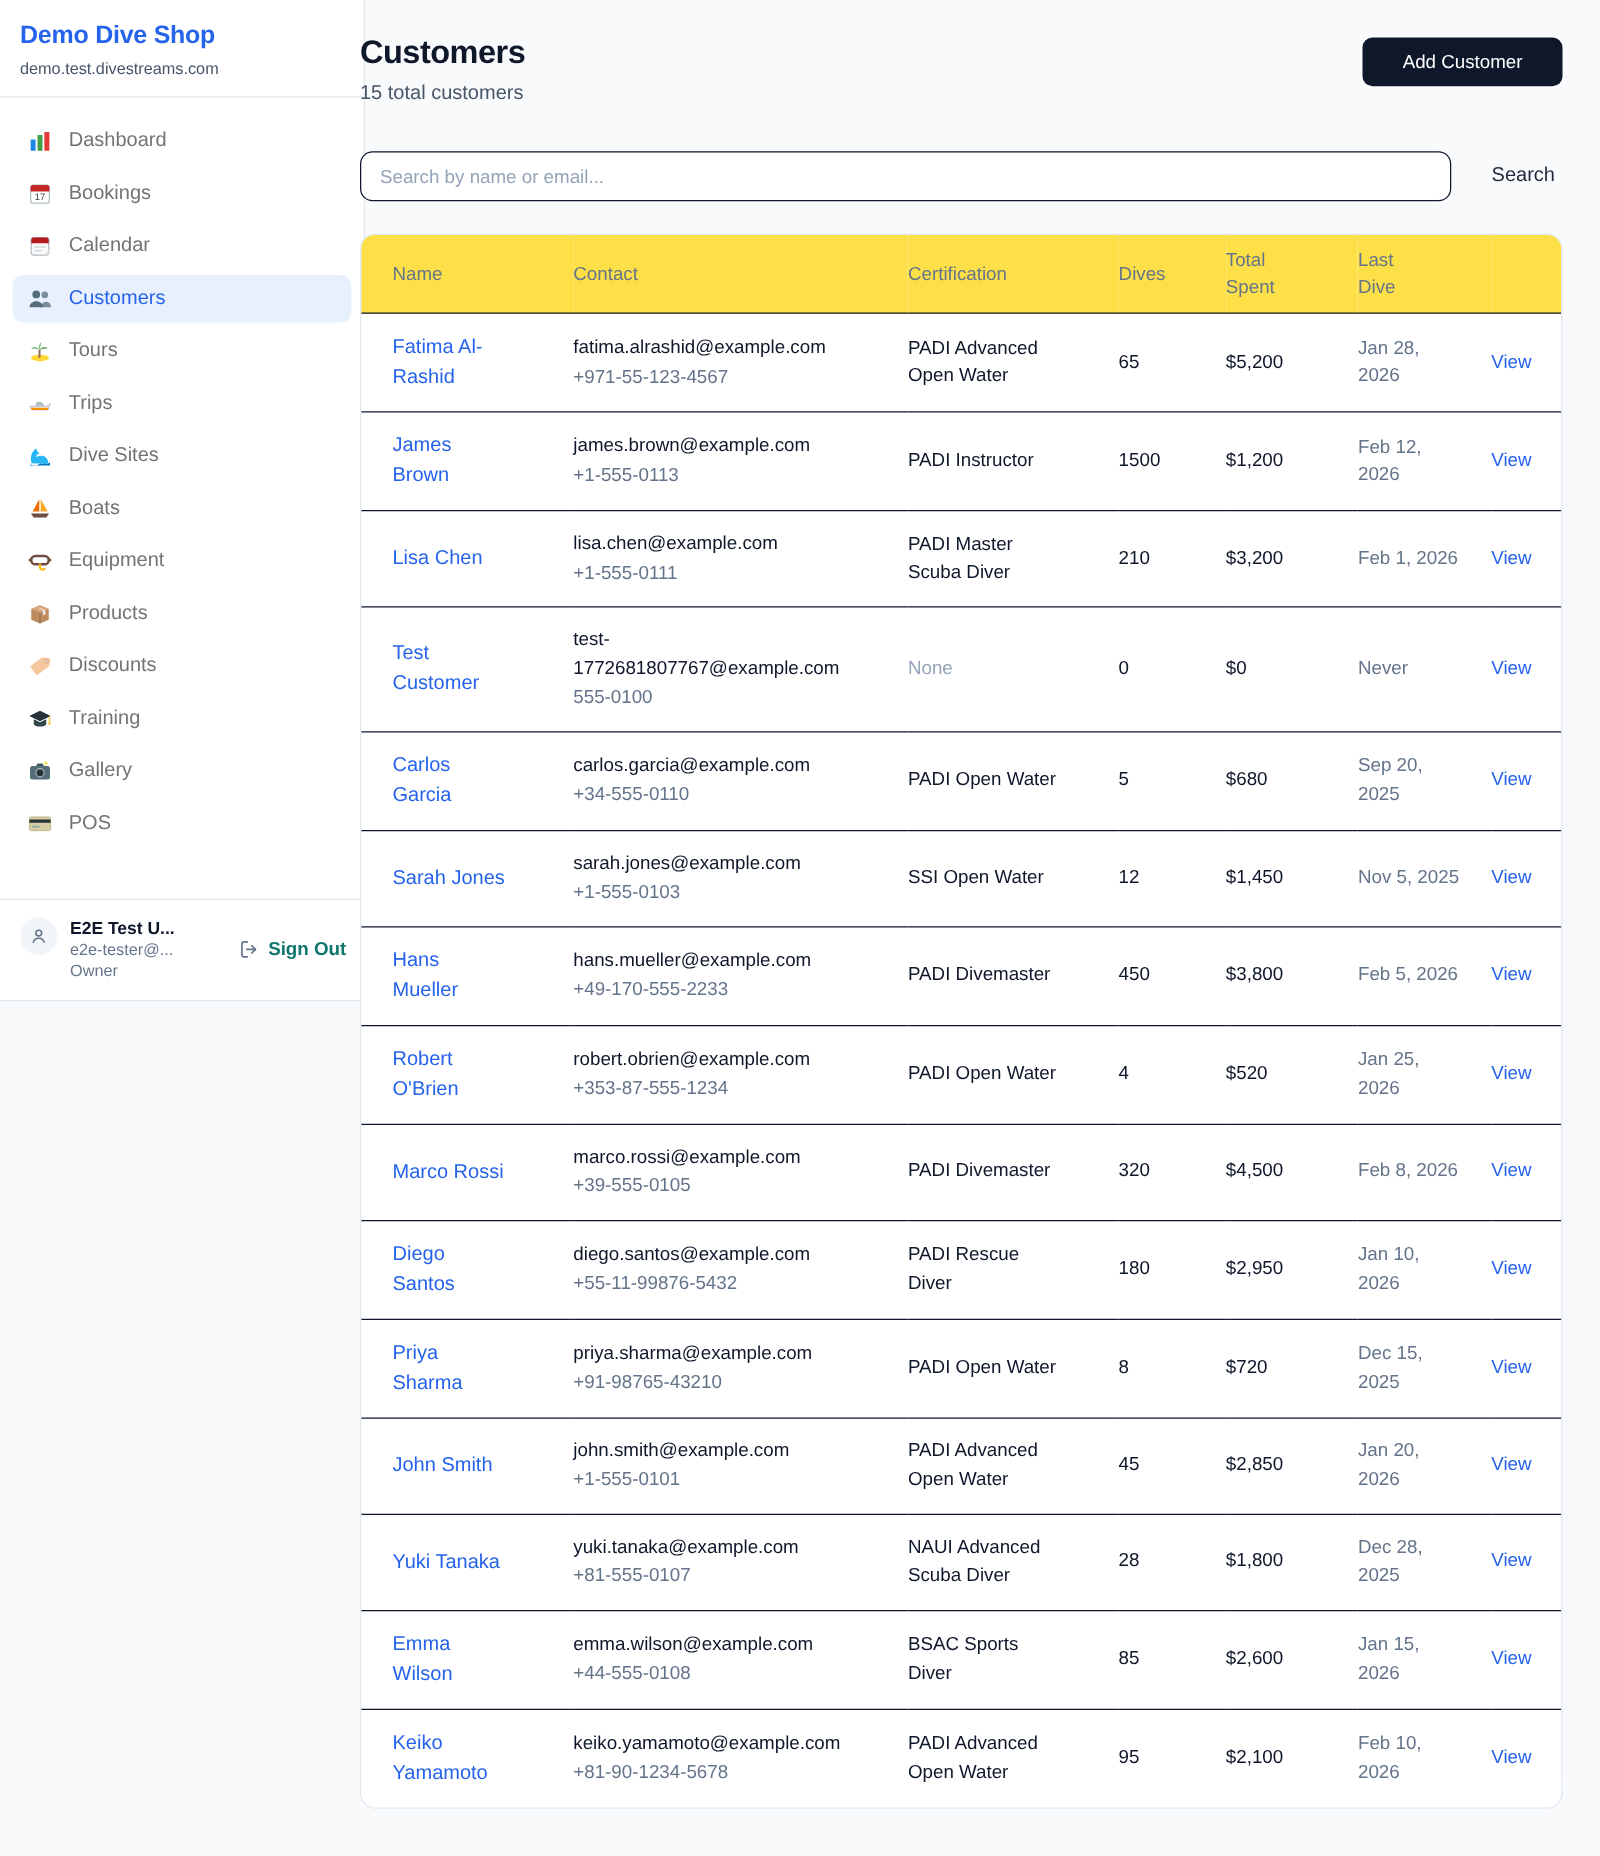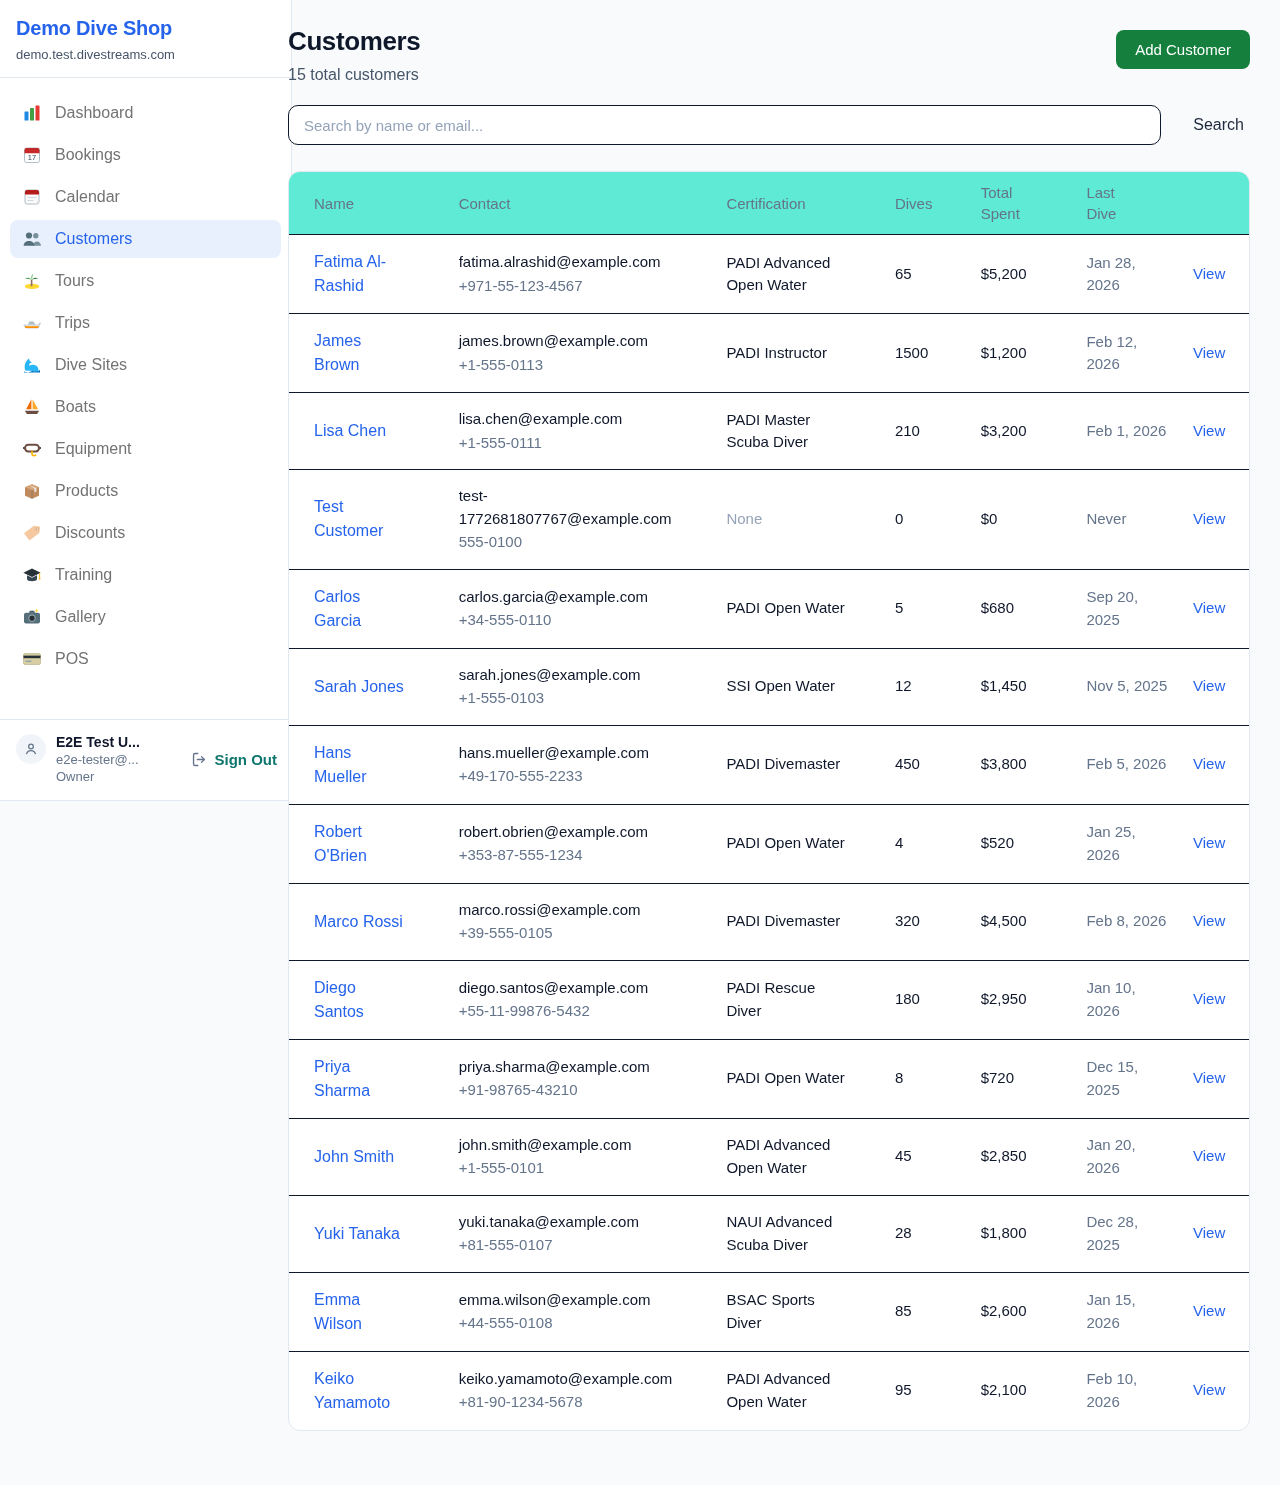--- a/index.html
+++ b/index.html
@@ -56,46 +56,46 @@
   .signout svg { width:17px; height:17px; }
   
   .main {
     position:absolute; left:256px; top:0;
     width:1024px; padding:26px 30px 0 32px;
   }
   .page-head { display:flex; justify-content:space-between; align-items:flex-start; }
   .page-title { font-size:26px; font-weight:bold; color:#0f172a; letter-spacing:-0.4px; margin:0; }
   .page-sub { font-size:16px; color:#475569; margin-top:9px; }
   .btn-primary {
-    background:#15803d; color:#ffffff; border:none; cursor:pointer;
+    background:#0f172a; color:#ffffff; border:none; cursor:pointer;
     border-radius:8px; font-size:15px; font-family:inherit;
-    padding:11px 19px; margin-top:4px;
-  }
-  .search-row { display:flex; align-items:center; gap:26px; margin-top:21px; }
+    padding:11px 32px; margin-top:4px;
+  }
+  .search-row { display:flex; align-items:center; gap:26px; margin-top:37px; }
   .search-input {
     flex:1; height:40px;
     border:1px solid #0f172a; border-radius:10px;
     background:#ffffff; padding:0 15px;
     font-size:15px; font-family:inherit; color:#0f172a; outline:none;
   }
   .search-input::placeholder { color:#94a3b8; }
   .search-btn {
     background:none; border:none; cursor:pointer;
     font-size:16px; color:#1e293b; font-family:inherit; padding:0 6px;
   }
   
   .card {
     margin-top:26px;
     background:#ffffff;
     border:1px solid #e2e8f0;
     border-radius:12px;
     overflow:hidden;
   }
   table { width:100%; border-collapse:collapse; font-size:15px; }
-  thead tr { background:#5eead4; }
+  thead tr { background:#fde047; }
   th {
     text-align:left; font-weight:normal;
     color:#64748b; font-size:15px; line-height:1.4;
     padding:10px 12px 10px 0;
     border-bottom:1px solid #0f172a;
     vertical-align:middle;
   }
   th:first-child, td:first-child { padding-left:25px; }
   th .w50 { display:inline-block; width:50px; }
   th .w40 { display:inline-block; width:40px; }

